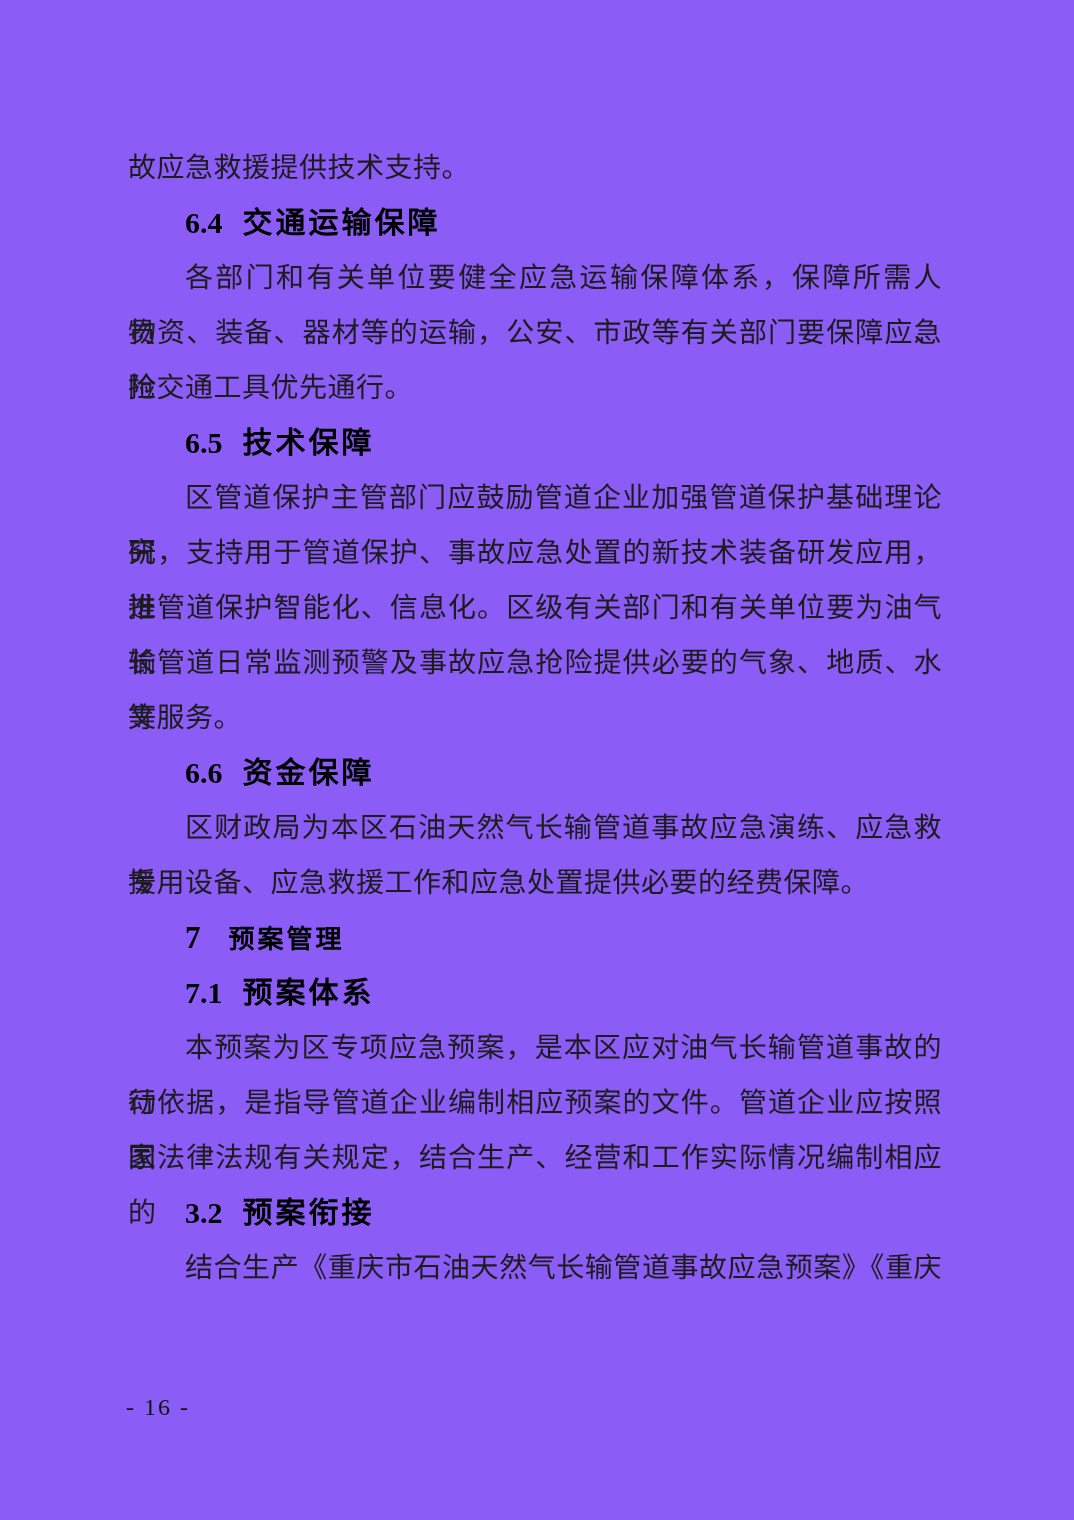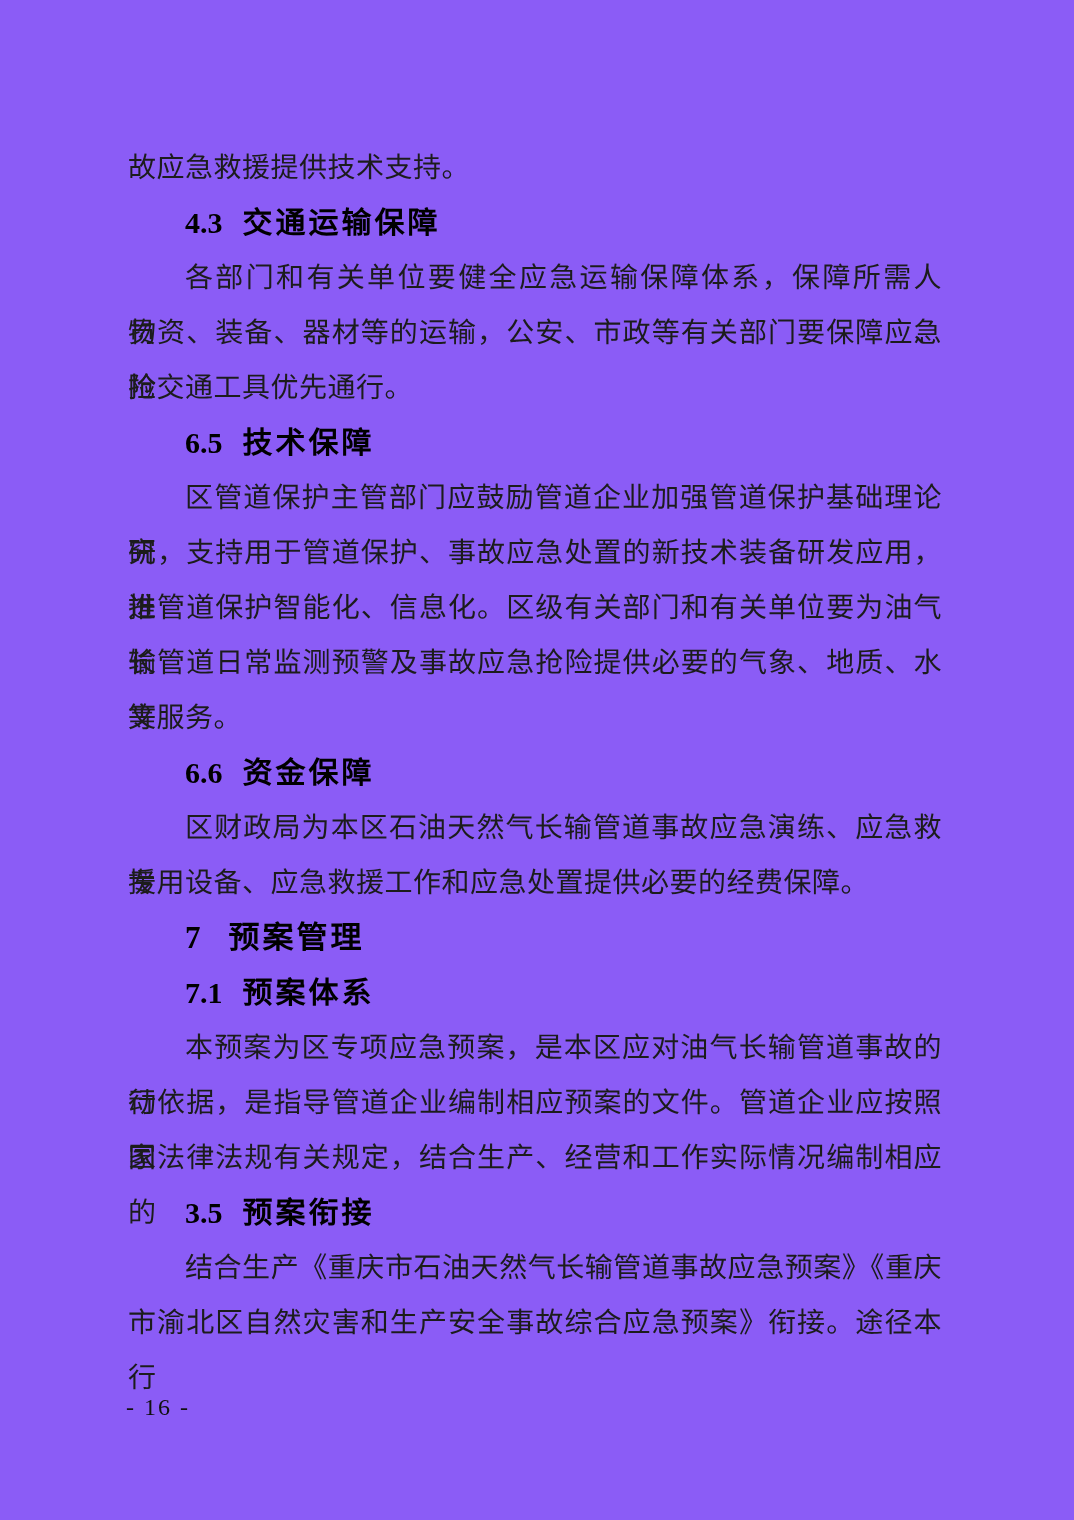--- a/index.html
+++ b/index.html
@@ -52,21 +52,21 @@
   }
   .heading1 .h-num,
   .heading2 .h-num {
     font-family: "Liberation Serif", "DejaVu Serif", serif;
     font-weight: 700;
   }
   .heading1 .h-num { font-size: 31px; margin-right: 28px; }
   .heading2 .h-num { font-size: 30px; margin-right: 20px; }
   .heading1 .h-title {
     font-family: "Liberation Sans", "DejaVu Sans", sans-serif;
-    font-size: 31px;
+    font-size: 26px;
     letter-spacing: 3px;
   }
   .heading2 .h-title {
     font-family: Liberation Sans, sans-serif;
     font-size: 30px;
     letter-spacing: 3px;
   }
   
   .page-number {
     position: absolute;
@@ -79,21 +79,21 @@
   }
 </style>
 </head>
 <body>
 
 <div class="page">
   <main class="doc">
       <div class="paragraph">
         <div class="line">故应急救援提供技术支持。</div>
       </div>
-      <div class="heading2"><span class="h-num">4.3</span><span class="h-title">交通运输保障</span></div>
+      <div class="heading2"><span class="h-num">6.4</span><span class="h-title">交通运输保障</span></div>
       <div class="paragraph">
         <div class="line indent full">各部门和有关单位要健全应急运输保障体系，保障所需人员、</div>
         <div class="line full">物资、装备、器材等的运输，公安、市政等有关部门要保障应急抢</div>
         <div class="line">险交通工具优先通行。</div>
       </div>
       <div class="heading2"><span class="h-num">6.5</span><span class="h-title">技术保障</span></div>
       <div class="paragraph">
         <div class="line indent full">区管道保护主管部门应鼓励管道企业加强管道保护基础理论研</div>
         <div class="line full">究，支持用于管道保护、事故应急处置的新技术装备研发应用，推</div>
         <div class="line full">进管道保护智能化、信息化。区级有关部门和有关单位要为油气长</div>
@@ -105,20 +105,19 @@
         <div class="line indent full">区财政局为本区石油天然气长输管道事故应急演练、应急救援</div>
         <div class="line">专用设备、应急救援工作和应急处置提供必要的经费保障。</div>
       </div>
       <div class="heading1"><span class="h-num">7</span><span class="h-title">预案管理</span></div>
       <div class="heading2"><span class="h-num">7.1</span><span class="h-title">预案体系</span></div>
       <div class="paragraph">
         <div class="line indent full">本预案为区专项应急预案，是本区应对油气长输管道事故的行</div>
         <div class="line full">动依据，是指导管道企业编制相应预案的文件。管道企业应按照国</div>
         <div class="line full">家法律法规有关规定，结合生产、经营和工作实际情况编制相应的</div>
       </div>
-      <div class="heading2"><span class="h-num">3.5</span><span class="h-title">预案衔接</span></div>
+      <div class="heading2"><span class="h-num">3.2</span><span class="h-title">预案衔接</span></div>
       <div class="paragraph">
         <div class="line indent full">结合生产《重庆市石油天然气长输管道事故应急预案》《重庆</div>
-        <div class="line full">市渝北区自然灾害和生产安全事故综合应急预案》衔接。途径本行</div>
       </div>
     </main>
   <footer class="page-number">- 16 -</footer>
 </div>
 
 </body></html>

